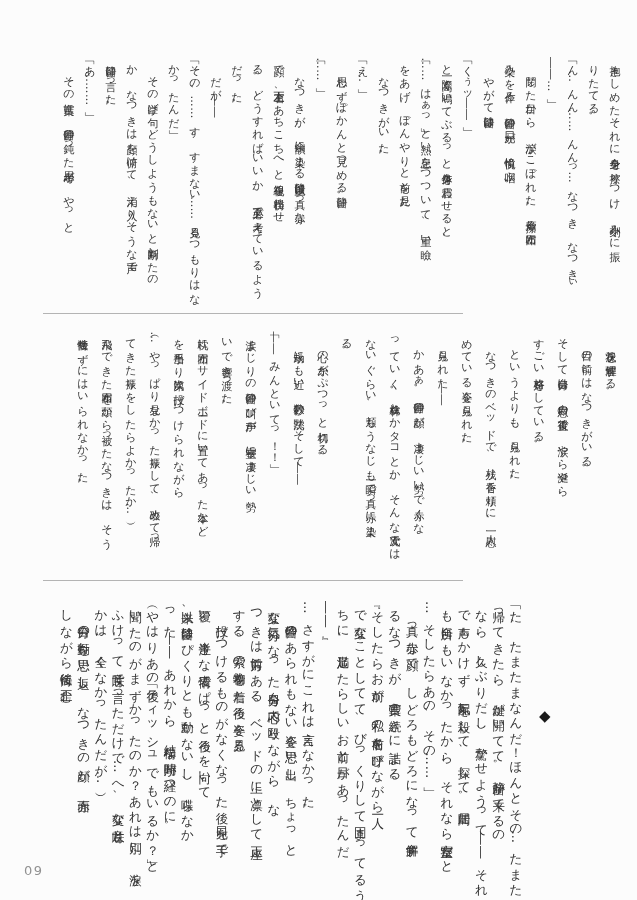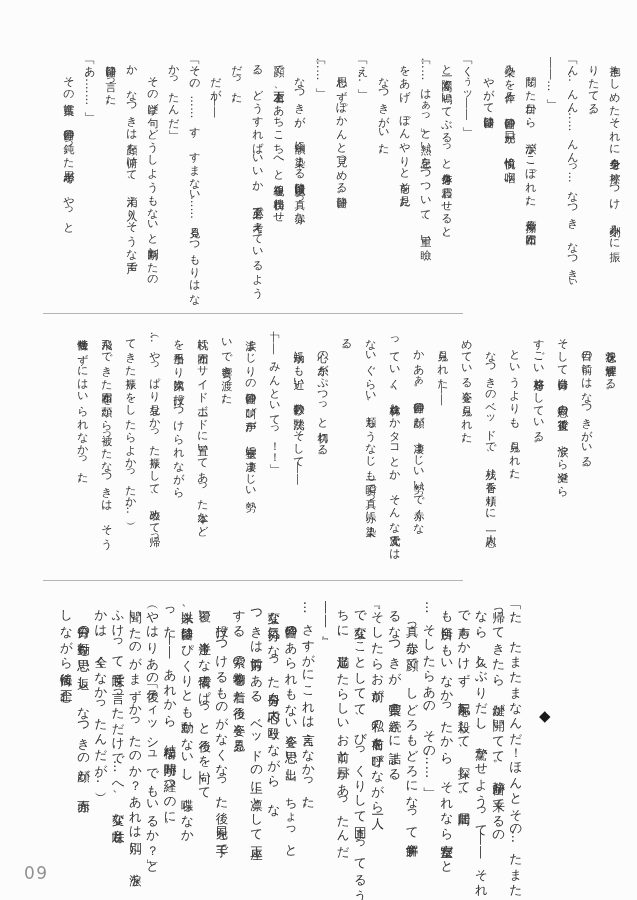--- a/index.html
+++ b/index.html
@@ -36,21 +36,21 @@
   #divider-2{top:580px;}
   .diamond{
     position:absolute;left:539px;top:709px;
     font-size:15px;color:#1a1a1a;
     font-family:"DejaVu Sans", sans-serif;
     line-height:1;
   }
   .page-number{
     position:absolute;left:24px;top:863px;
     font-family:"DejaVu Sans", sans-serif;
-    font-size:17px;letter-spacing:1.5px;
+    font-size:13px;letter-spacing:1.5px;
     color:#919191;
   }
 </style>
 </head>
 <body>
 
 <div class="page">
 
   <div id="band-top" class="band">
       <div class="vline">抱きしめたそれに全身を擦りつけ、小刻みに振</div>

